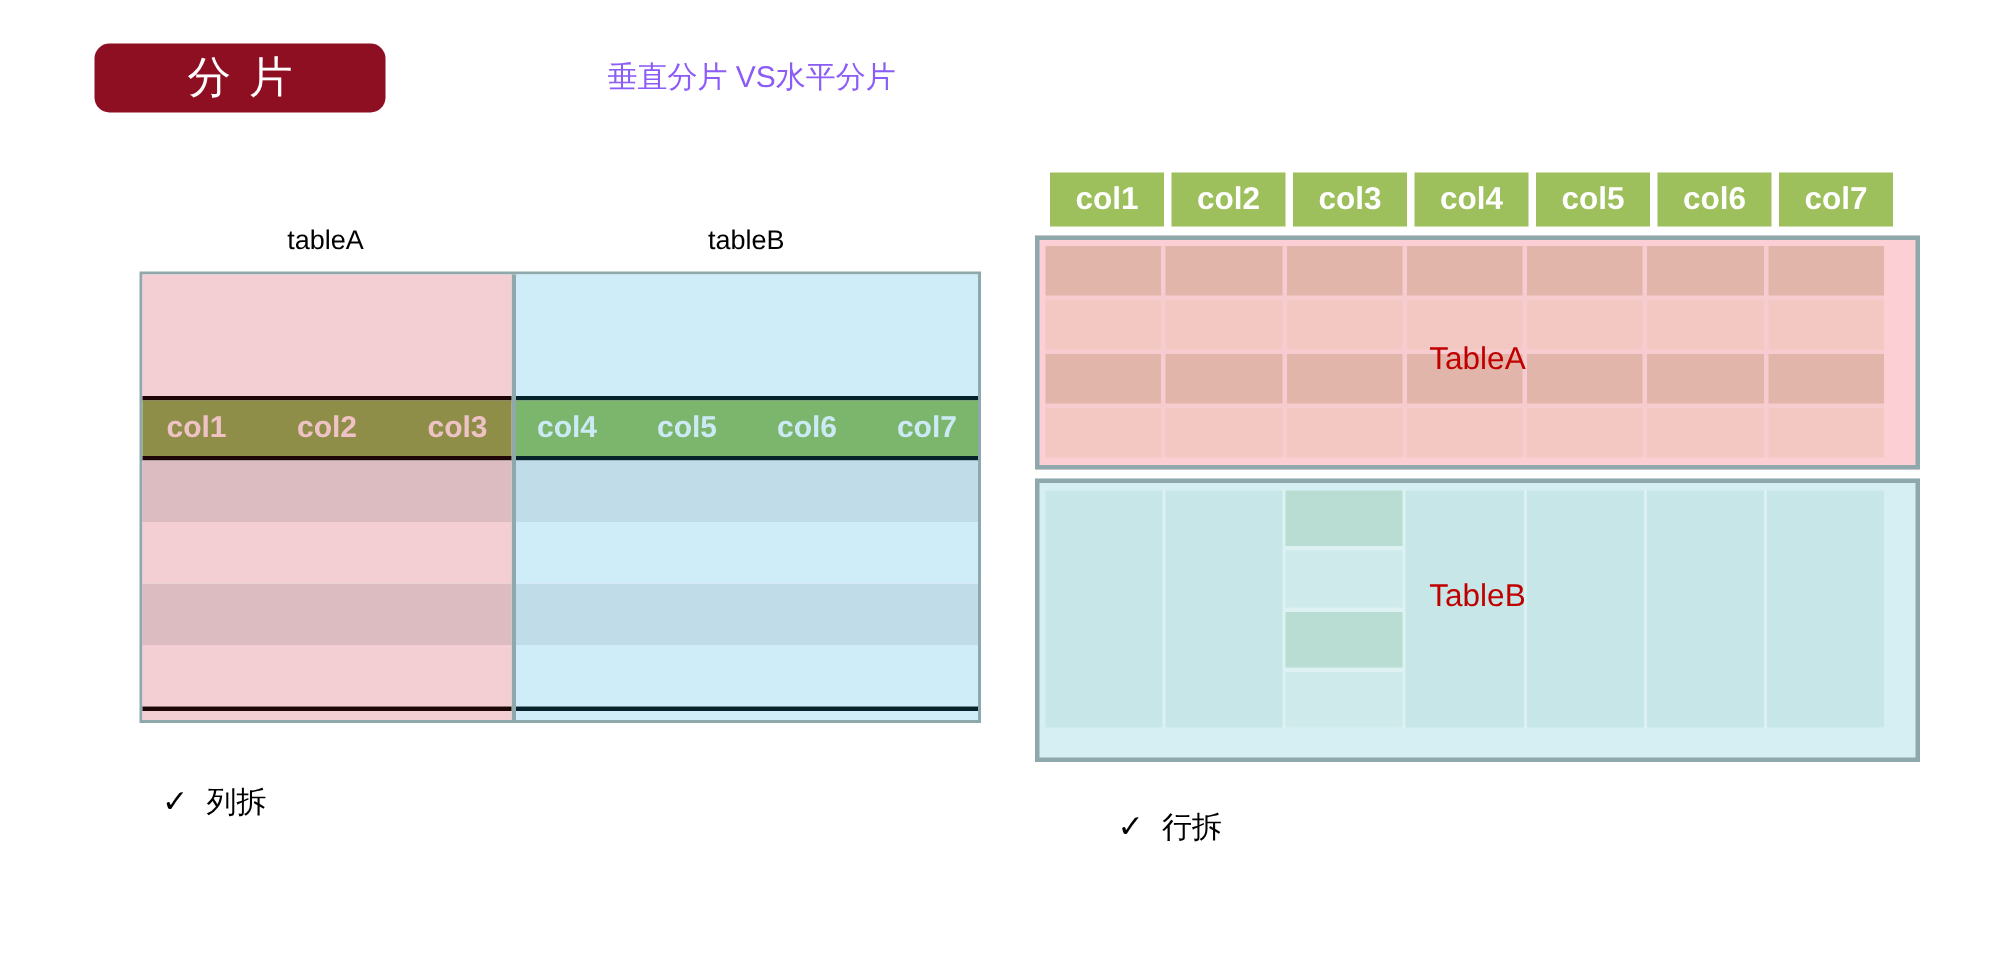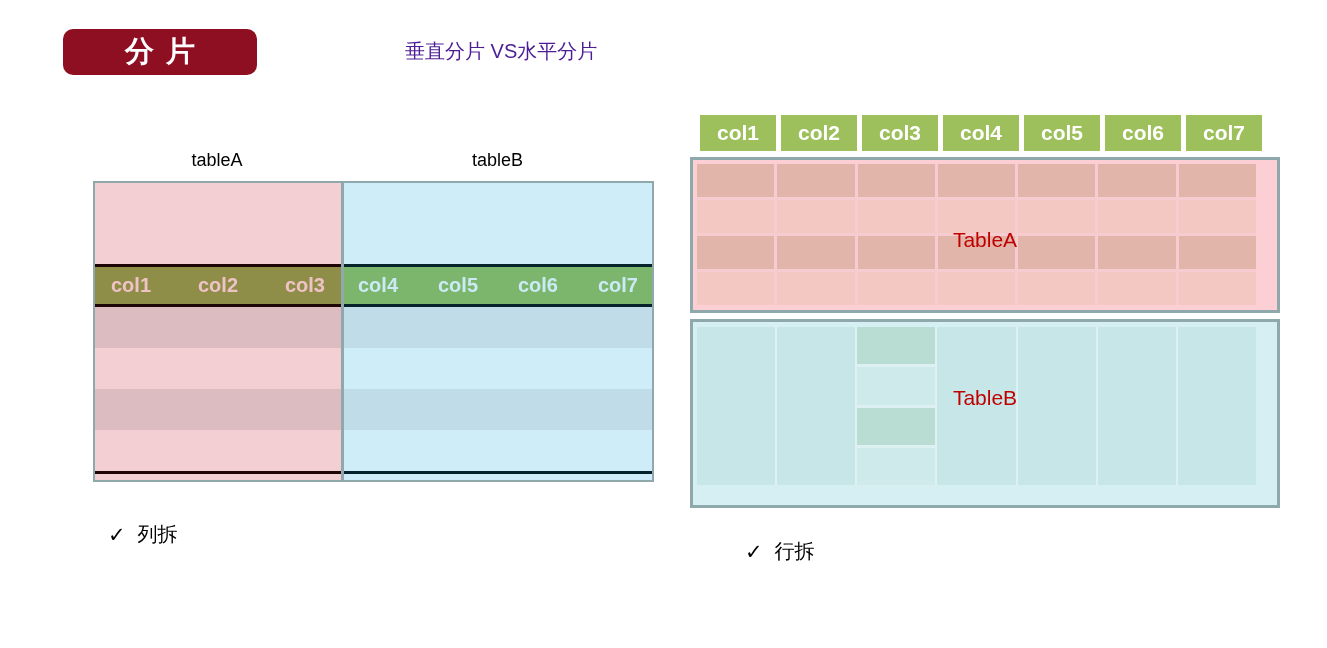--- a/index.html
+++ b/index.html
@@ -2,22 +2,22 @@
 <html style="--badge-red: #8E0E22; --border-gray: #8FA8AC; --pink-block: #F3CFD3; --pink-stripe-dark: #DCBCC1; --blue-block: #CFECF9; --blue-stripe-dark: #BFDCE8; --olive-header: #8E8E49; --olive-header-text: #EFC3C6; --green-header: #7CB66C; --green-header-text: #CBEAF6; --line-dark-left: #1E0607; --line-dark-right: #06222B; --right-header-green: #9DC05C; --tablea-fill: #FBCFD4; --tablea-row-dark: #E1B5AA; --tablea-row-light: #F3C7C2; --tablea-divider: #F7CCD0; --tableb-fill: #D6EFF2; --tableb-panel: #C7E6E7; --tableb-divider: #DDF1F2; --tableb-cell-green: #B9DCD3; --tableb-cell-light: #CEEAEA; --table-label-red: #C00000; --header-text-white: #FFFFFF;"><head>
 <meta charset="utf-8">
 <style>
   html,body{margin:0;padding:0;background:#fff;}
   body{font-family:"Liberation Sans","DejaVu Sans",sans-serif;}
   .canvas{position:relative;width:1327px;height:648px;background:#fff;overflow:hidden;}
 
   
   .badge{position:absolute;left:63px;top:29px;width:194px;height:46px;
     background:var(--badge-red);border-radius:10px;display:flex;align-items:center;justify-content:center;}
-  .badge span{color:#fff;font-size:29px;font-weight:bold;letter-spacing:12px;text-indent:12px;}
-  .subtitle{position:absolute;left:405px;top:38px;font-size:20px;color:#4c1d95;}
+  .badge span{color:#fff;font-size:29px;font-weight:normal;letter-spacing:12px;text-indent:12px;}
+  .subtitle{position:absolute;left:405px;top:38px;font-size:20px;color:#8b5cf6;}
 
   
   .v-table-label{position:absolute;top:150px;font-size:18px;color:#000;text-align:center;}
   .v-label-a{left:93px;width:248px;}
   .v-label-b{left:341px;width:313px;}
   .v-box{position:absolute;left:93px;top:181px;width:561px;height:301px;
     border:2px solid var(--border-gray);box-sizing:border-box;display:flex;}
   .v-half{display:flex;flex-direction:column;height:100%;}
   .v-half.a{width:246px;border-right:3px solid var(--border-gray);}
   .v-half.b{flex:1;}

